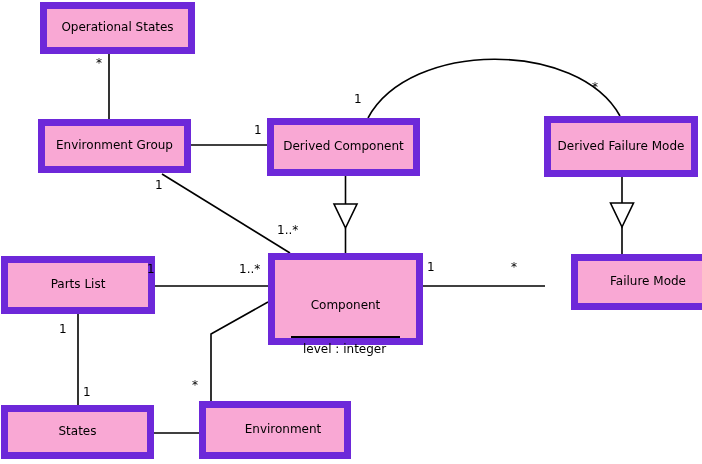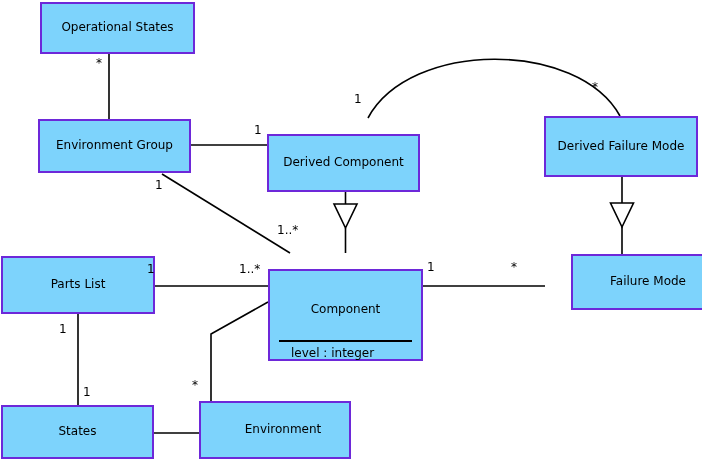--- a/index.html
+++ b/index.html
@@ -18,34 +18,33 @@
   }
   .edges {
     position: absolute;
     left: 0;
     top: 0;
     z-index: 1;
   }
   .uml-class {
     position: absolute;
     box-sizing: border-box;
-    background: #7dd3fc;
-    border: 2px solid #6d28d9;
+    background: #f9a8d4;
+    border: 7px solid #6d28d9;
     display: flex;
     align-items: center;
     justify-content: center;
     font-size: 12px;
     line-height: 1.1;
     z-index: 2;
     white-space: nowrap;
   }
   .uml-class.compartments {
     display: block;
-    padding: 9px;
-    margin-top: 16px;
+    padding: 16px;
   }
   .uml-name {
     height: 60px;
     display: flex;
     align-items: center;
     justify-content: center;
     font-size: 12px;
   }
   .uml-attr {
     box-sizing: border-box;
@@ -88,21 +87,21 @@
       <line x1="622" y1="177" x2="622" y2="203"></line>
       <polygon points="610.5,203 633.5,203 622,227" fill="#ffffff"></polygon>
       <line x1="622" y1="227" x2="622" y2="254"></line>
     </g>
   </svg>
 
   <div class="uml-class" style="left:40px; top:2px; width:155px; height:52px;">Operational States</div>
 
   <div class="uml-class" style="left:38px; top:119px; width:153px; height:54px;">Environment Group</div>
 
-  <div class="uml-class" style="left:267px; top:134px; width:153px; height:58px;">Derived Component</div>
+  <div class="uml-class" style="left:267px; top:118px; width:153px; height:58px;">Derived Component</div>
 
   <div class="uml-class" style="left:544px; top:116px; width:154px; height:61px;">Derived Failure Mode</div>
 
   <div class="uml-class" style="left:1px; top:256px; width:154px; height:58px;">Parts List</div>
 
   <div class="uml-class compartments" style="left:268px; top:253px; width:155px; height:92px;">
     <div class="uml-name">Component</div>
     <div class="uml-attr">level : integer</div>
   </div>
 

